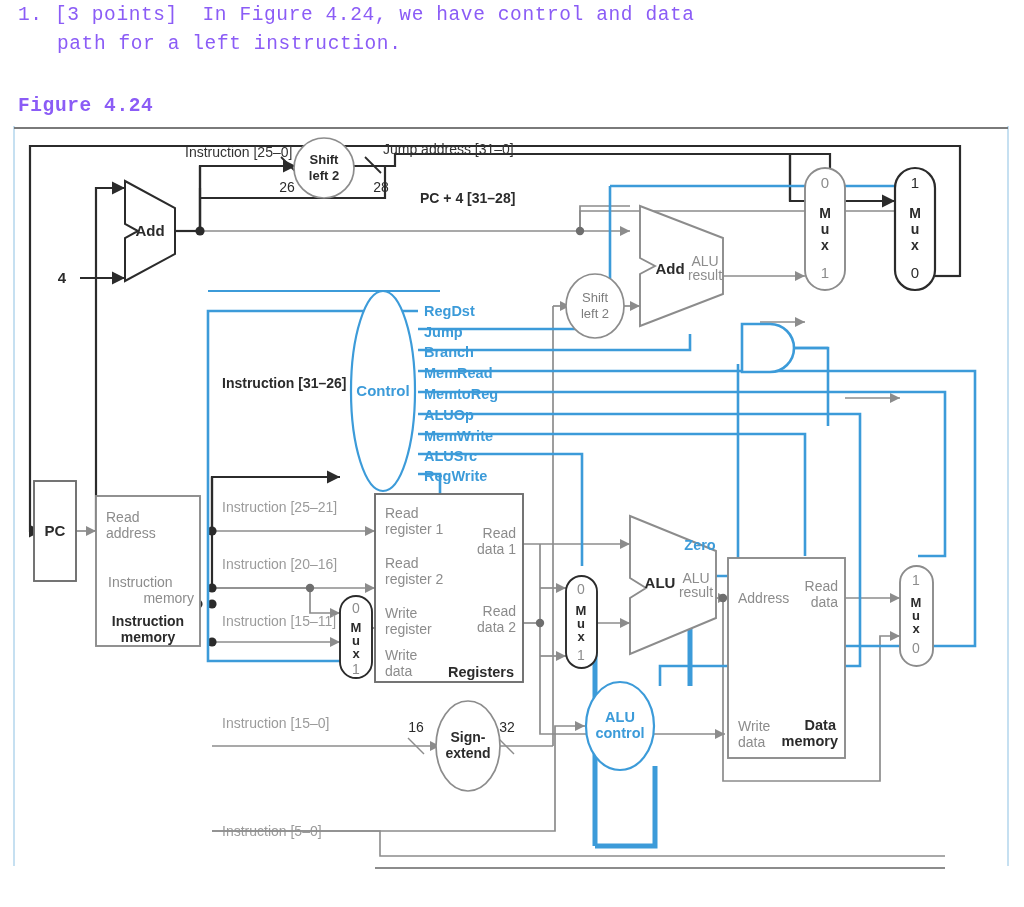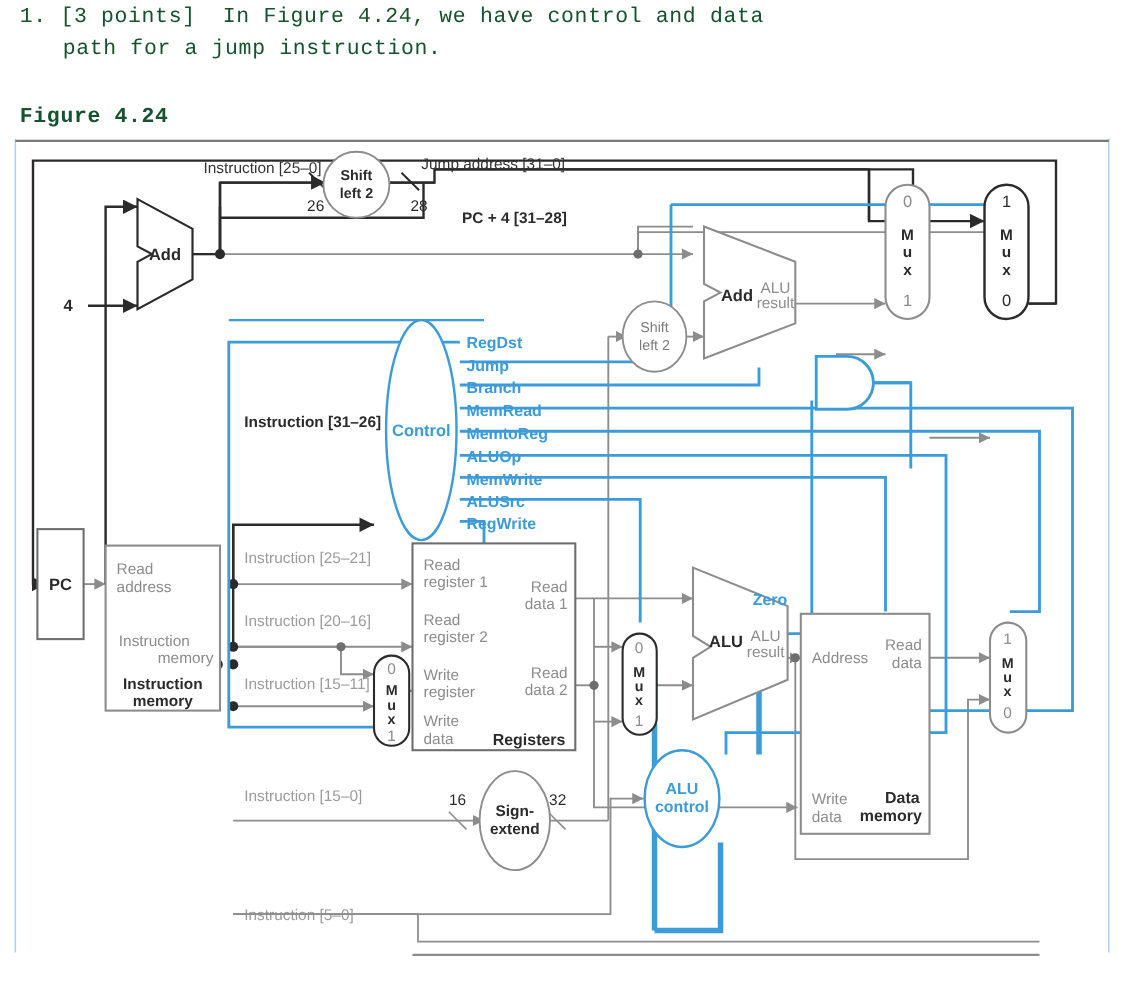--- a/index.html
+++ b/index.html
@@ -1,31 +1,31 @@
 <!DOCTYPE html>
 <html><head>
 <meta charset="utf-8">
 <style>
   html,body{margin:0;padding:0;background:#ffffff;}
   body{width:1024px;height:907px;font-family:"Liberation Sans",sans-serif;position:relative;overflow:hidden;}
   #question{position:absolute;left:0;top:0;width:1024px;}
-  .qline{font-family:"Liberation Mono","DejaVu Sans Mono",monospace;font-size:19.5px;color:#14532d;letter-spacing:0.6px;white-space:pre;}
+  .qline{font-family:"Liberation Mono","DejaVu Sans Mono",monospace;font-size:19.5px;color:#8b5cf6;letter-spacing:0.6px;white-space:pre;}
   #q-l1{position:absolute;left:18px;top:4px;}
   #q-l2{position:absolute;left:57px;top:33px;}
   #fig-caption{position:absolute;left:18px;top:95px;font-weight:bold;}
   #figure-box{position:absolute;left:0px;top:126px;width:1024px;height:760px;}
   svg{display:block;}
   text{font-family:"Liberation Sans",sans-serif;}
 </style>
 </head>
 <body>
 
 <div id="question">
   <div class="qline" id="q-l1">1. [3 points]  In Figure 4.24, we have control and data</div>
-  <div class="qline" id="q-l2">path for a jump instruction.</div>
+  <div class="qline" id="q-l2">path for a left instruction.</div>
   <div class="qline" id="fig-caption">Figure 4.24</div>
 </div>
 
 <div id="figure-box">
 <svg width="1024" height="760" viewBox="0 0 1024 760" xmlns="http://www.w3.org/2000/svg">
   <defs>
     <marker id="ag" markerWidth="7" markerHeight="7" refX="6" refY="3" orient="auto">
       <path d="M0,0 L6,3 L0,6 z" fill="#8C8C8C"></path>
     </marker>
     <marker id="ad" markerWidth="7" markerHeight="7" refX="6" refY="3" orient="auto">

